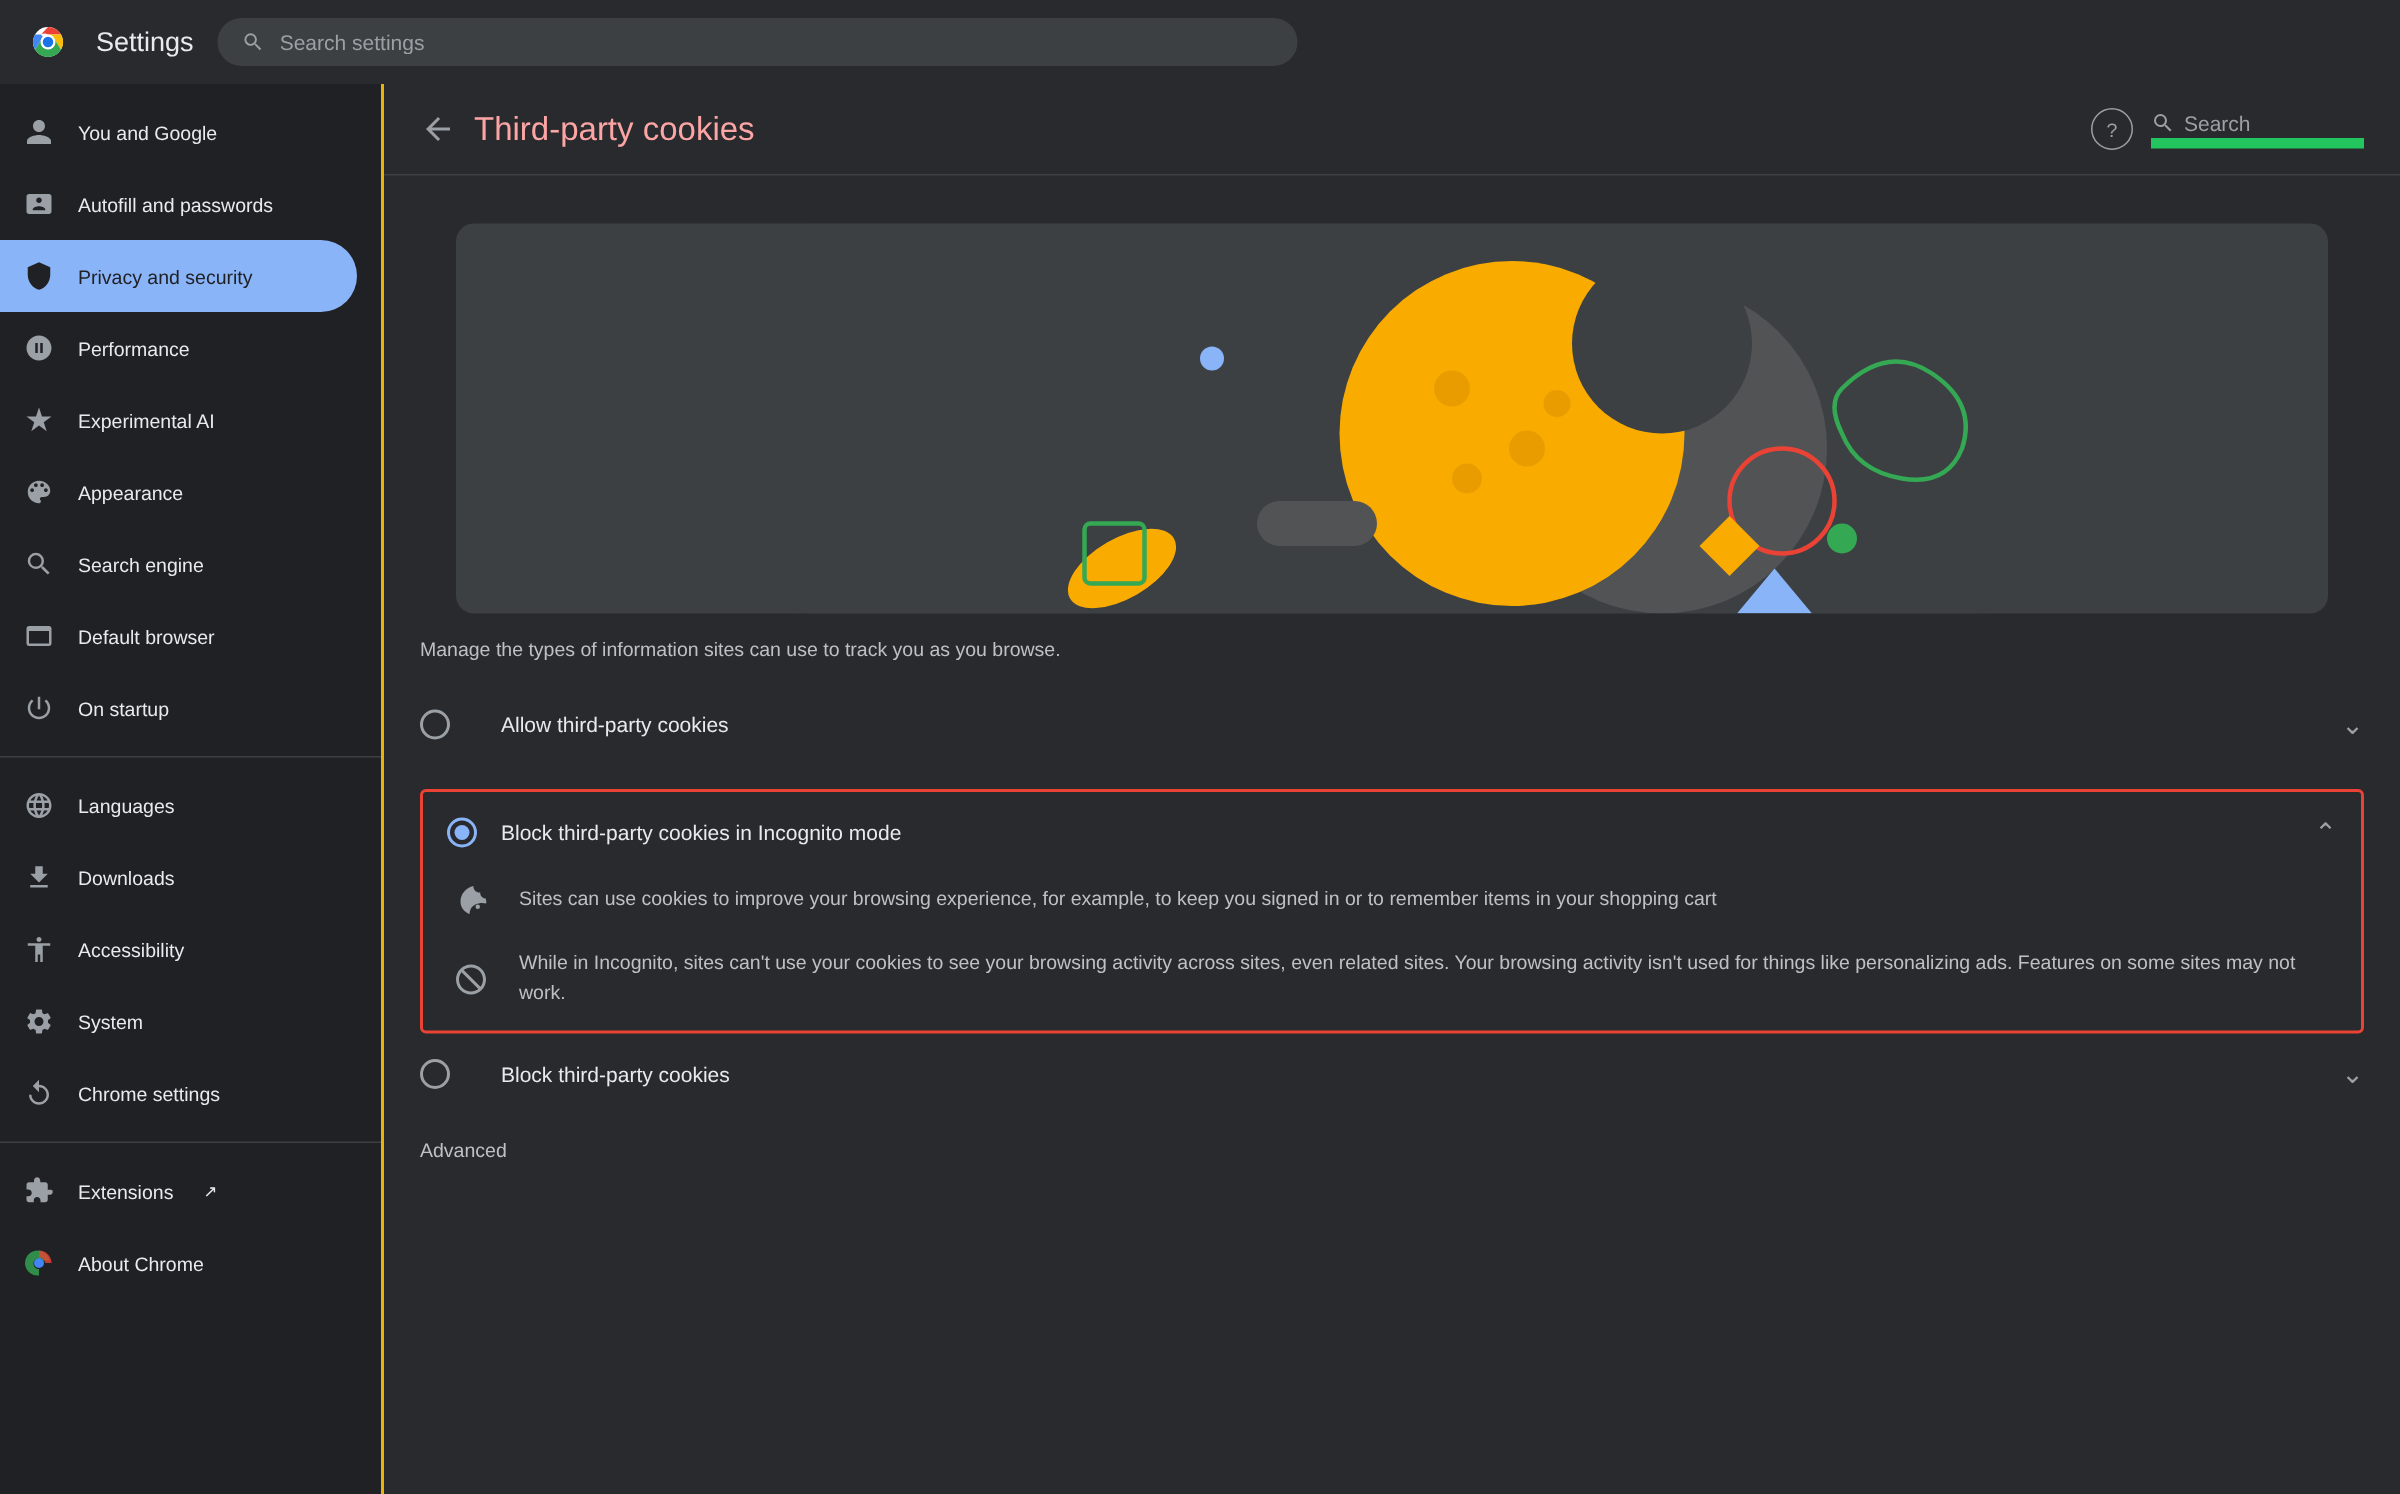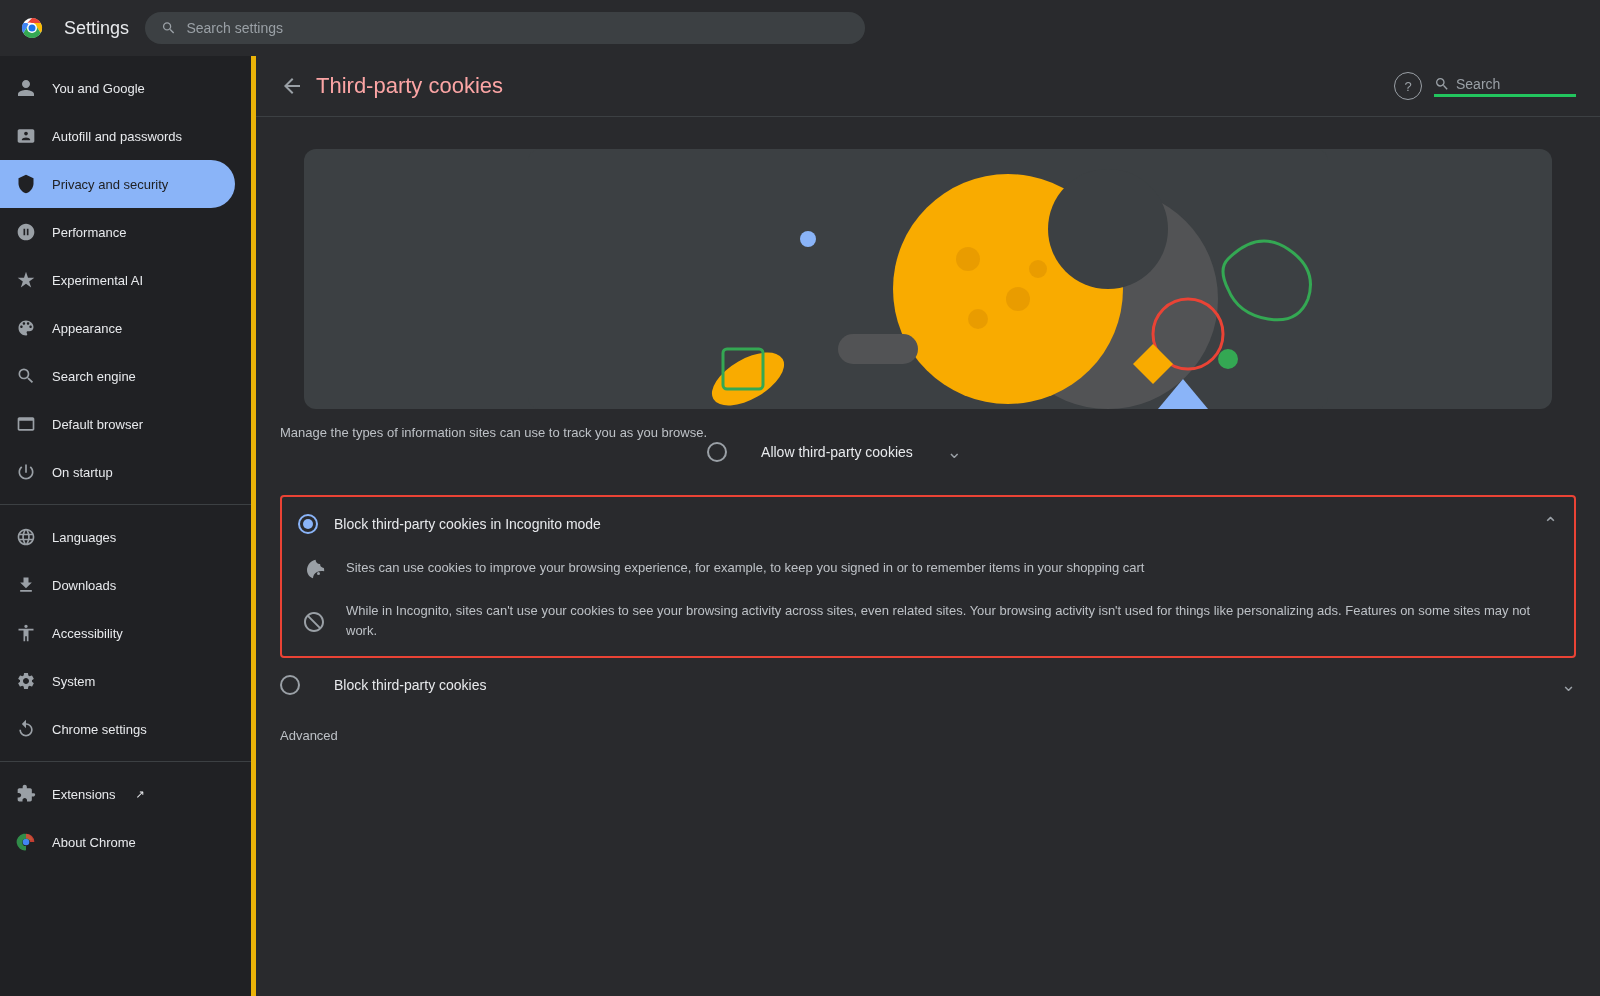--- a/index.html
+++ b/index.html
@@ -62,21 +62,21 @@
       overflow: hidden;
     }
 
     
     .sidebar {
       width: 256px;
       background: #202124;
       overflow-y: auto;
       flex-shrink: 0;
       padding: 8px 0;
-      border-right: 5px solid #eab308;
+      border-right: 2px solid #eab308;
     }
     .sidebar-item {
       display: flex;
       align-items: center;
       gap: 16px;
       padding: 0 16px;
       height: 48px;
       cursor: pointer;
       border-radius: 0 24px 24px 0;
       margin-right: 16px;
@@ -151,21 +151,21 @@
       align-items: center;
       justify-content: center;
       cursor: pointer;
       color: #9aa0a6;
       font-size: 13px;
     }
     .content-search {
       display: flex;
       align-items: flex-end;
       gap: 6px;
-      border-bottom: 3px solid #22c55e;
+      border-bottom: 7px solid #22c55e;
       padding-bottom: 2px;
     }
     .content-search input {
       background: transparent;
       border: none;
       outline: none;
       color: #e8eaed;
       font-size: 14px;
       width: 120px;
     }
@@ -180,21 +180,21 @@
       position: relative;
       overflow: hidden;
       flex-shrink: 0;
       margin-top: 16px;
     }
 
     
     .options-container {
       padding: 16px 24px;
       display: flex;
-      flex-direction: row;
+      flex-direction: column;
       gap: 0;
     }
     .option-desc {
       color: #bdc1c6;
       font-size: 13px;
       margin-bottom: 16px;
     }
 
     .option-row {
       display: flex;

